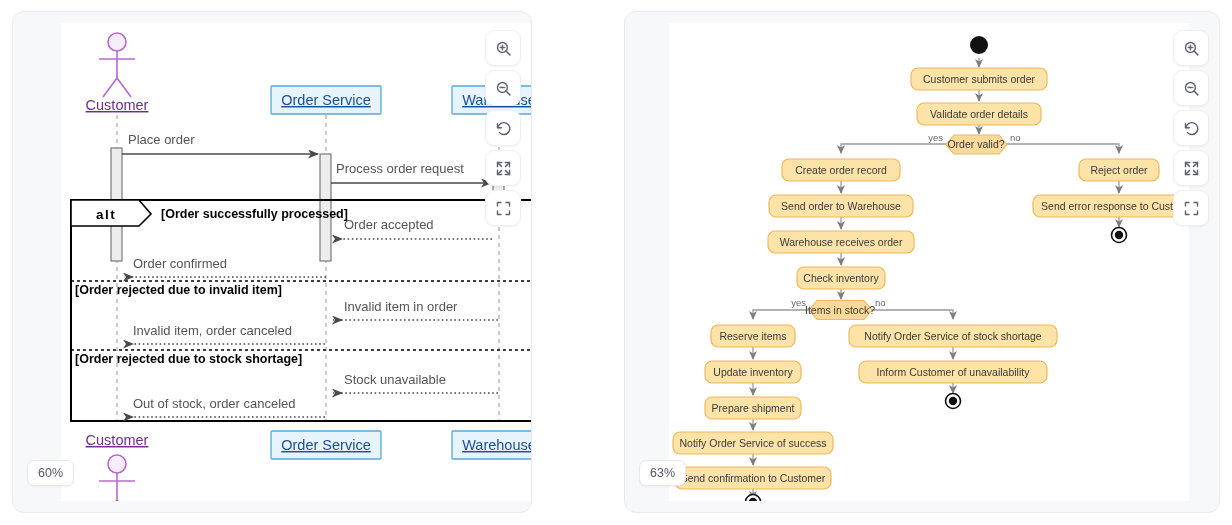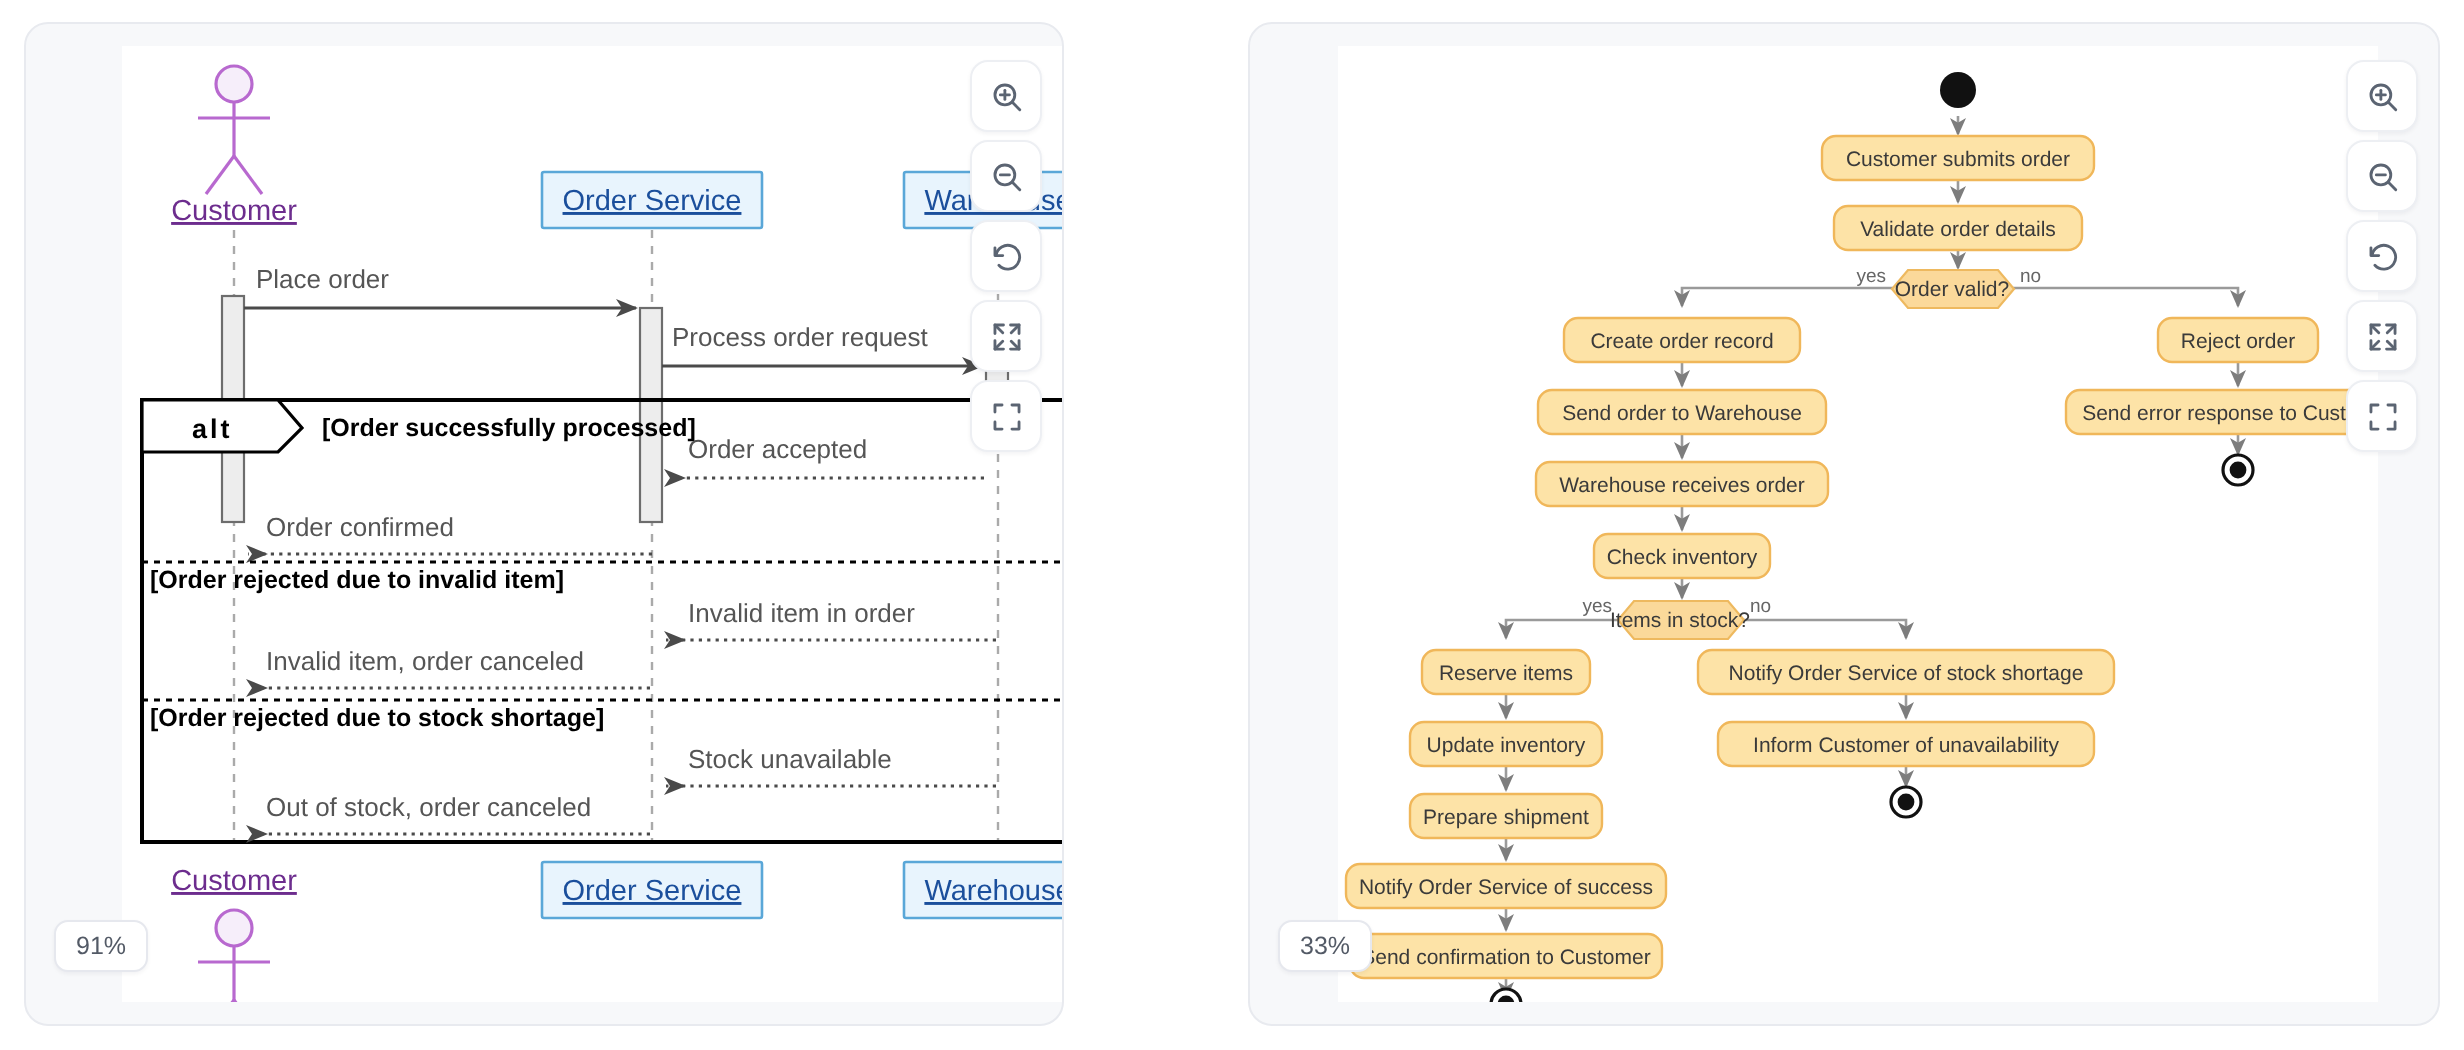--- a/index.html
+++ b/index.html
@@ -240,21 +240,21 @@
       <div class="tool-btn">
         <svg width="17" height="17" viewBox="0 0 24 24" fill="none" stroke="#5b6472" stroke-width="2" stroke-linecap="round" stroke-linejoin="round">
           <path d="M8.5 3.5 H3.5 V8.5"></path>
             <path d="M15.5 3.5 H20.5 V8.5"></path>
           <path d="M8.5 20.5 H3.5 V15.5"></path>
             <path d="M15.5 20.5 H20.5 V15.5"></path>
         </svg>
       </div>
     </div>
 
-    <div class="zoom-badge">91%</div>
+    <div class="zoom-badge">60%</div>
   </div>
 
   <div class="panel" id="panel-right">
     <div class="canvas">
       <svg class="diagram-svg" width="520" height="478" viewBox="0 0 520 478">
         <defs>
           <marker id="flow-arw" markerWidth="9" markerHeight="8" refX="8" refY="4" orient="auto" markerUnits="userSpaceOnUse">
             <path d="M0,0 L9,4 L0,8 L2.4,4 Z" fill="#7d7d7d"></path>
           </marker>
         </defs>
@@ -418,16 +418,16 @@
       <div class="tool-btn">
         <svg width="17" height="17" viewBox="0 0 24 24" fill="none" stroke="#5b6472" stroke-width="2" stroke-linecap="round" stroke-linejoin="round">
           <path d="M8.5 3.5 H3.5 V8.5"></path>
             <path d="M15.5 3.5 H20.5 V8.5"></path>
           <path d="M8.5 20.5 H3.5 V15.5"></path>
             <path d="M15.5 20.5 H20.5 V15.5"></path>
         </svg>
       </div>
     </div>
 
-    <div class="zoom-badge">33%</div>
+    <div class="zoom-badge">63%</div>
   </div>
 
 </div>
 
 </body></html>

